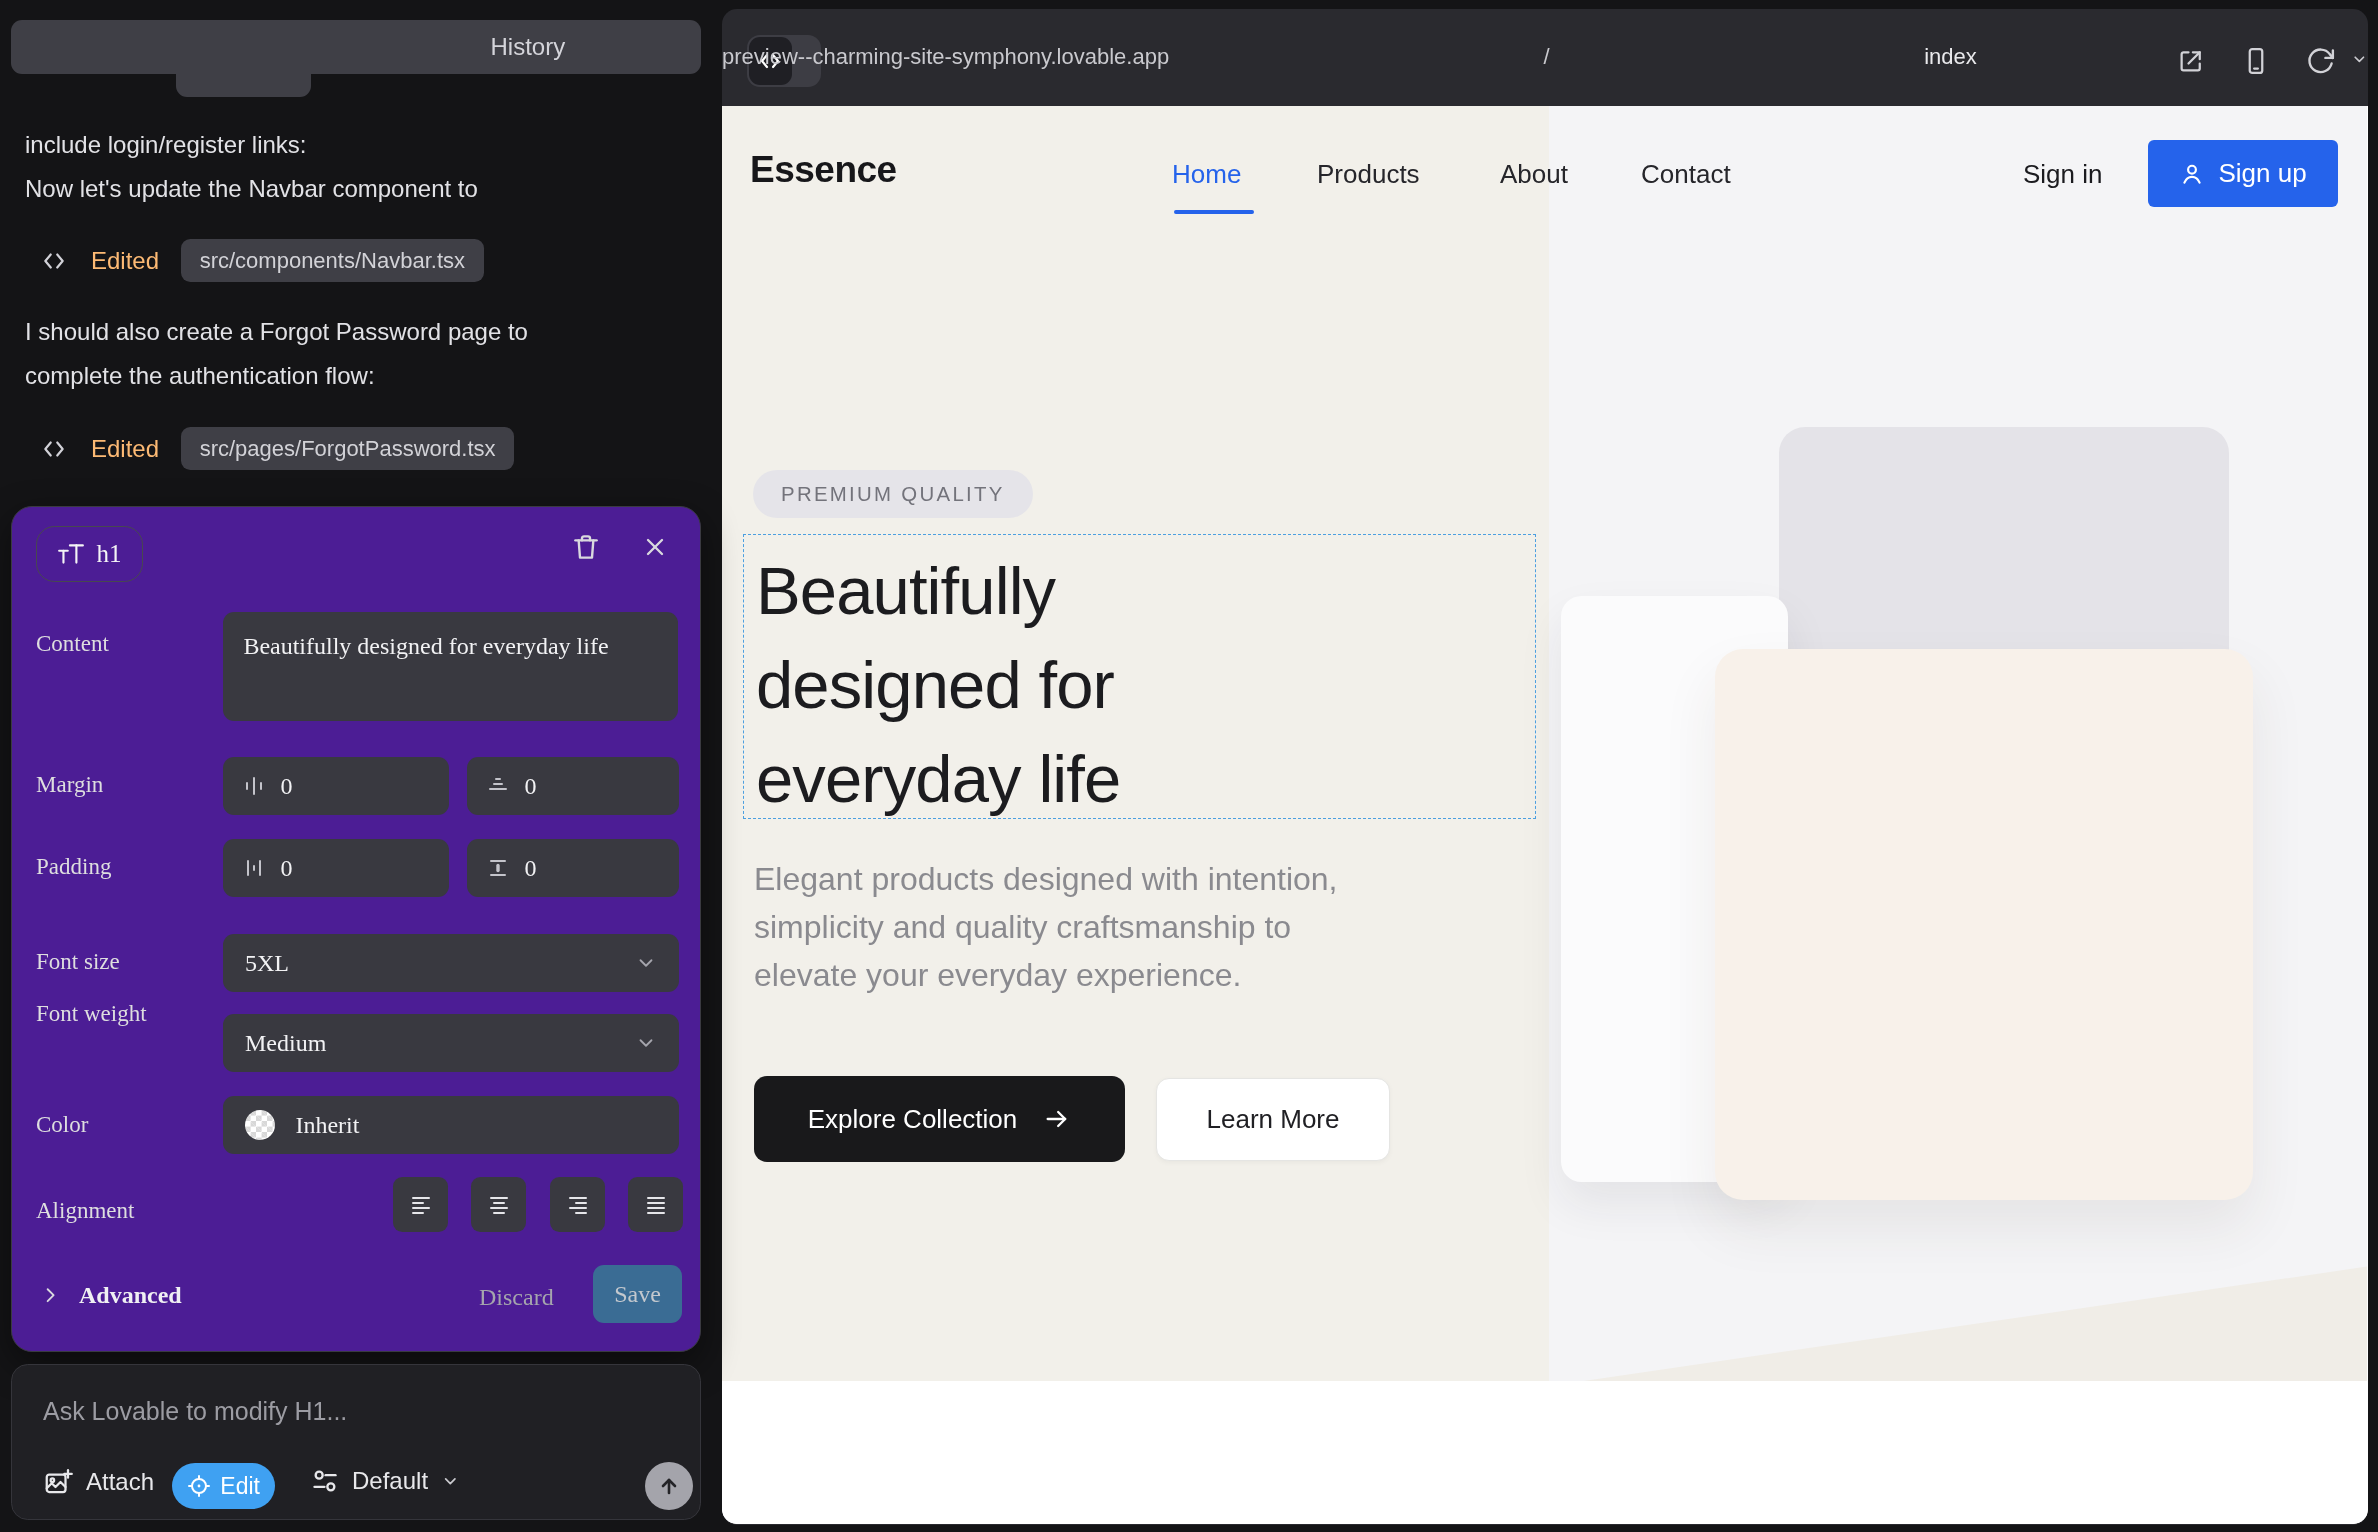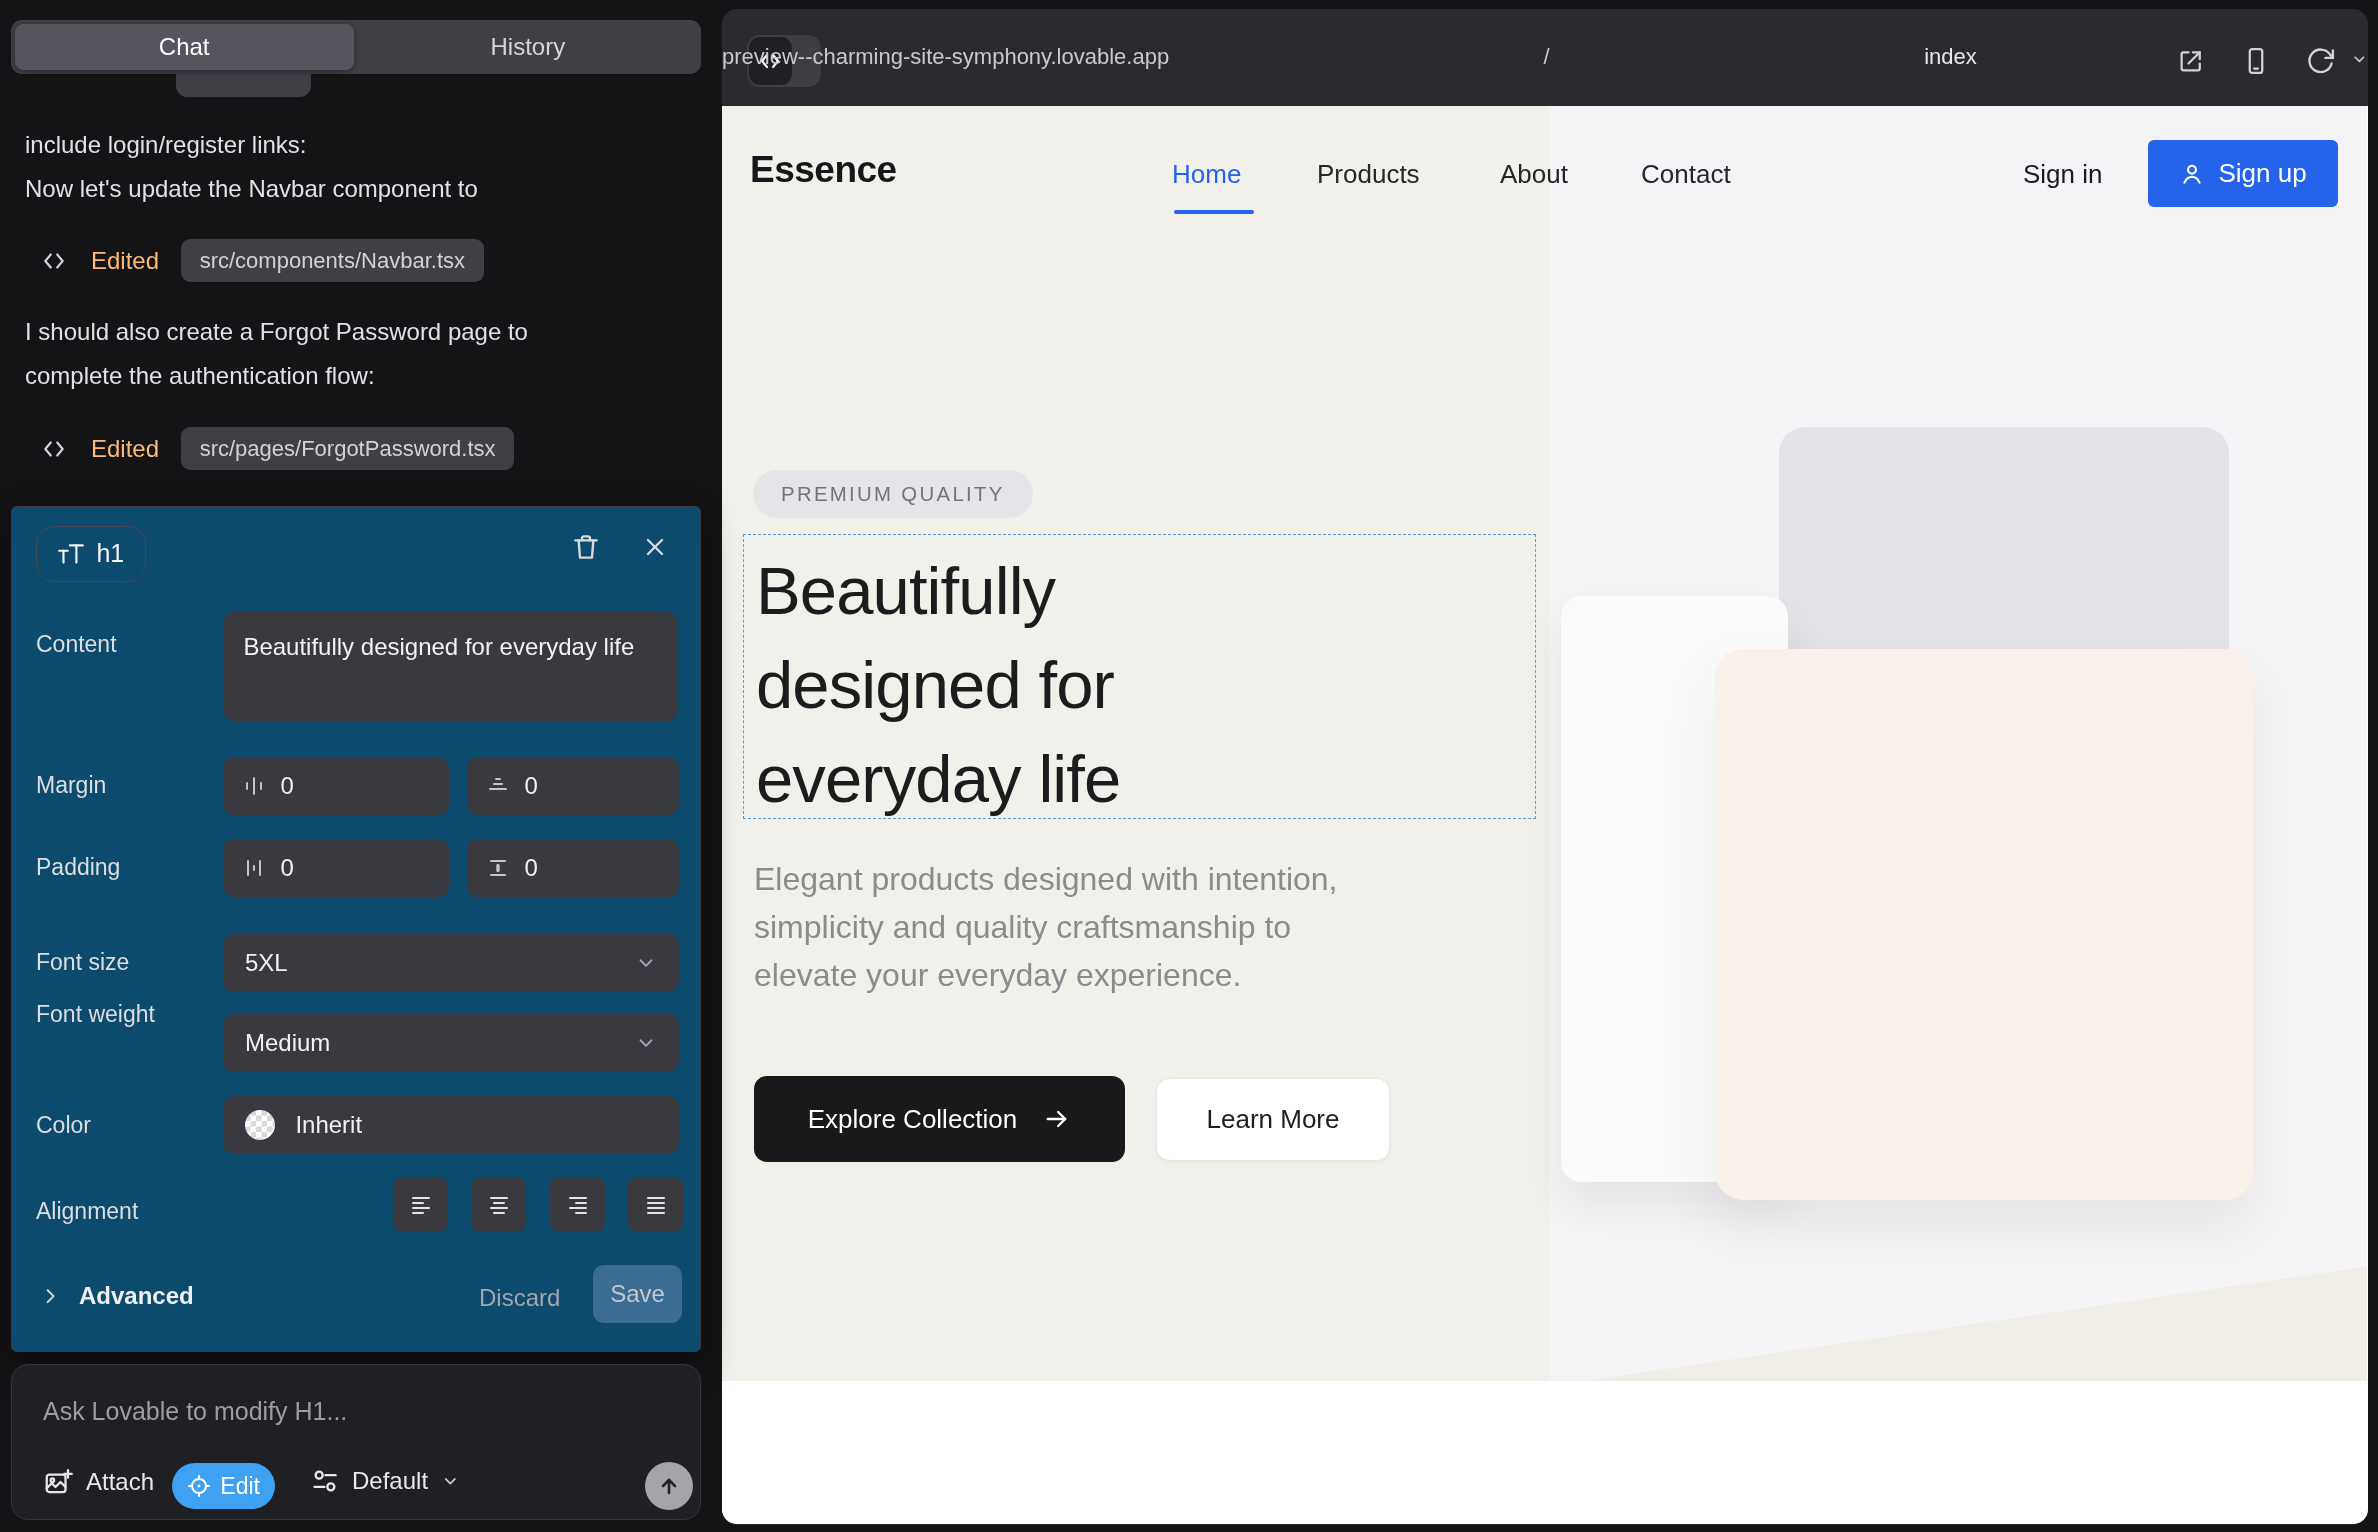--- a/index.html
+++ b/index.html
@@ -18,22 +18,22 @@
   .peek-chip { left:176px; top:54px; width:135px; height:43px; background:#3f3f46; border-radius:11px; z-index:1; }
 
   .msg { left:25px; width:660px; font-size:24px; line-height:44px; color:#e2e2e6; z-index:2; }
   .edited-row { left:41px; height:43px; display:flex; align-items:center; z-index:2; }
   .edited-icon { color:#d2d2d8; margin-right:24px; }
   .edited-label { font-size:24px; font-weight:400; color:#fdba74; margin-right:22px; }
   .file-chip { background:#3f3f46; border-radius:9.3px; height:43px; display:inline-flex; align-items:center;
                padding:0 18.6px; font-size:22px; color:#d2d2d7; }
 
   
-  .editor { left:11px; top:506px; width:690px; height:846px; background:#0c4a6e; border:0.9px solid #3a3a41;
-            border-radius:6px; z-index:2; box-shadow:0 13px 37px rgba(0,0,0,.45); }
+  .editor { left:11px; top:506px; width:690px; height:846px; background:#4c1d95; border:0.9px solid #3a3a41;
+            border-radius:21px; z-index:2; box-shadow:0 13px 37px rgba(0,0,0,.45);font-family:Liberation Serif, serif; }
   .tag-badge { left:24px; top:18.6px; height:56px; border:1.4px solid #48484f; border-radius:18.6px;
                display:inline-flex; align-items:center; padding:0 20.4px; gap:11px; color:#f4f4f6; }
   .tag-label { font-size:25px; }
   .icon-btn { color:#d9d9de; cursor:pointer; }
   .flabel { font-size:23px; font-weight:500; color:#dededf; }
   .field { background:#393940; border-radius:11px; color:#f2f2f4; }
   .num-field { display:flex; align-items:center; gap:15px; padding:0 18.6px; height:58px; font-size:24px; }
   .num-field .fi { color:#c4c4cb; }
   .select-field { display:flex; align-items:center; justify-content:space-between; padding:0 22px; height:58px; font-size:24px; }
   .select-field .chev { color:#a5a5ad; }
@@ -104,21 +104,20 @@
                    font-size:26px; cursor:pointer; box-shadow:0 1.9px 5.6px rgba(0,0,0,.04); }
 </style>
 </head>
 <body>
 
 <div class="stage">
 
   <div class="abs peek-chip"></div>
 
   <div class="abs tabbar">
-    <div class="tab active">Chat</div>
     <div class="tab inactive">History</div>
   </div>
 
   <div class="abs msg" style="top:123px;">
     <span style="display:block">include login/register links:</span>
     <span style="display:block">Now let's update the Navbar component to</span>
   </div>
 
   <div class="abs edited-row" style="top:239px;">
     <span class="edited-icon">

